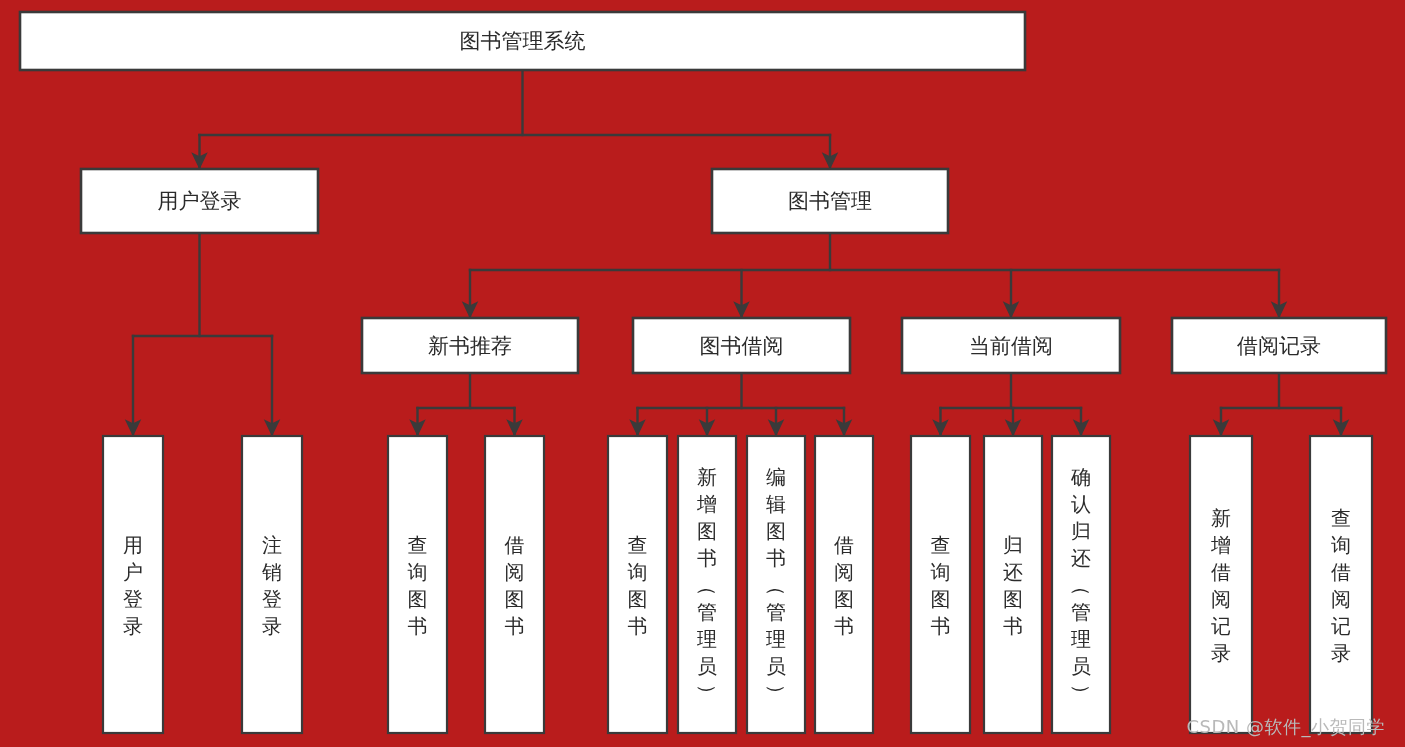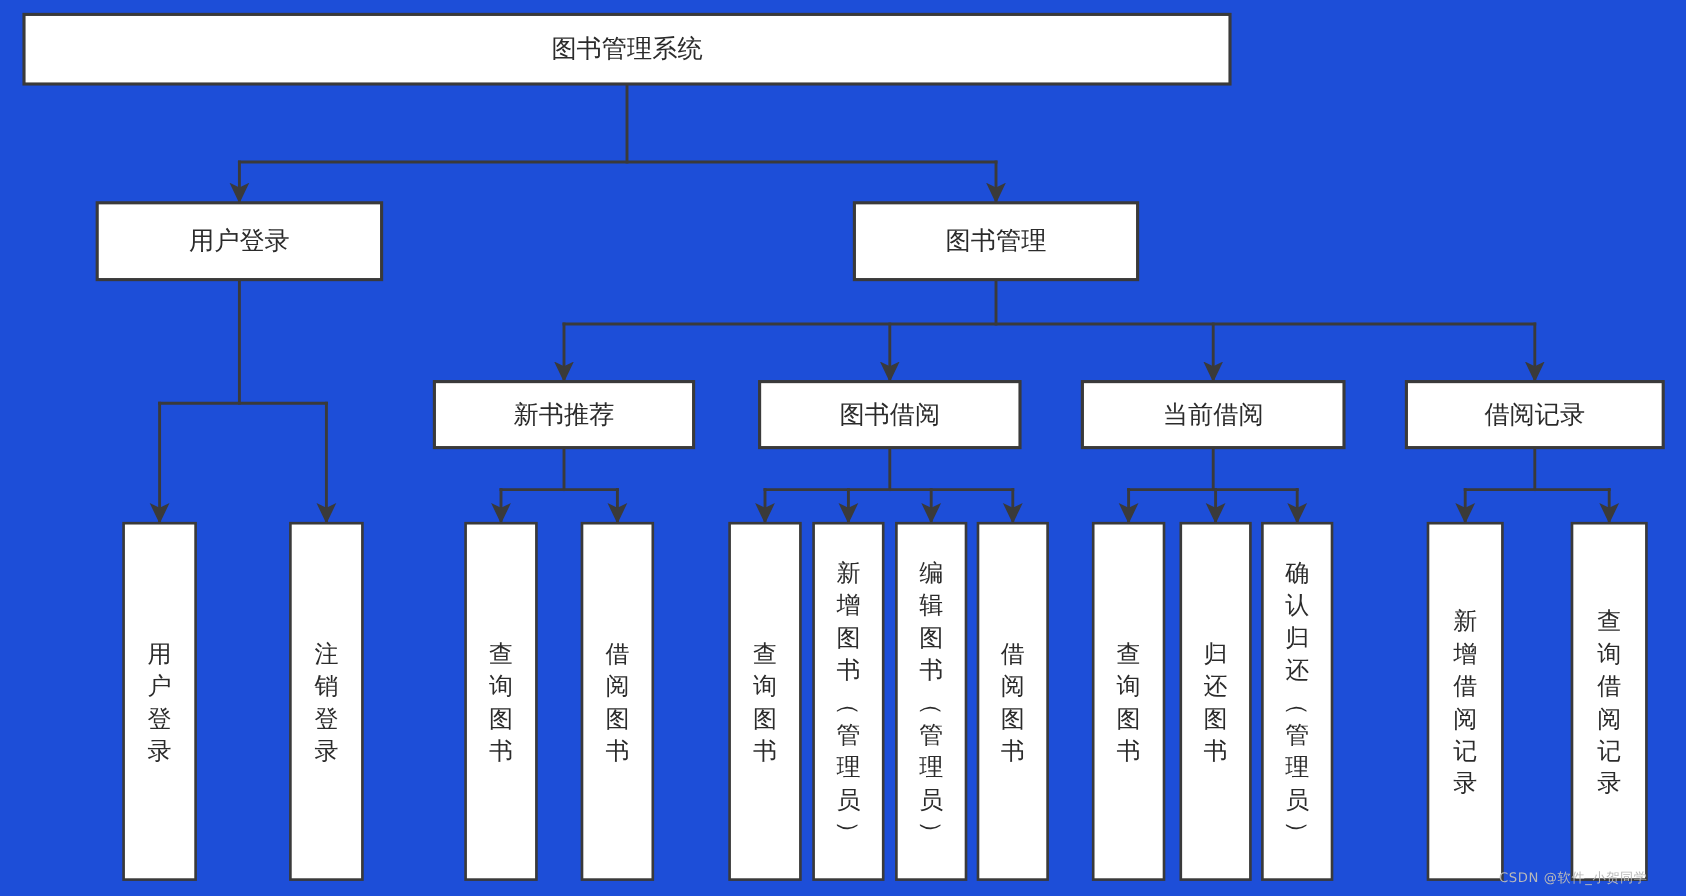--- a/index.html
+++ b/index.html
@@ -11,21 +11,21 @@
   body {
     font-family: "DejaVu Sans", "Liberation Sans", sans-serif;
     width: 1405px;
     height: 747px;
     overflow: hidden;
   }
   #diagram-root {
     position: relative;
     width: 1405px;
     height: 747px;
-    background: #1d4ed8;
+    background: #b91c1c;
   }
   svg.flow {
     position: absolute;
     left: 0;
     top: 0;
     width: 1405px;
     height: 747px;
     display: block;
   }
   .node-rect {
@@ -50,24 +50,24 @@
     dominant-baseline: middle;
   }
   .node-label-v {
     font-family: "DejaVu Sans", "Liberation Sans", sans-serif;
     font-size: 20px;
     fill: #2b2b2b;
     text-anchor: middle;
   }
   .watermark {
     position: absolute;
-    right: 32px;
+    right: 20px;
     bottom: 8px;
     font-family: "DejaVu Sans", "Liberation Sans", sans-serif;
-    font-size: 11px;
+    font-size: 18px;
     color: #b9b9b9;
     white-space: nowrap;
     letter-spacing: 0.5px;
     user-select: none;
   }
 </style>
 </head>
 <body>
 
 <div id="diagram-root">

